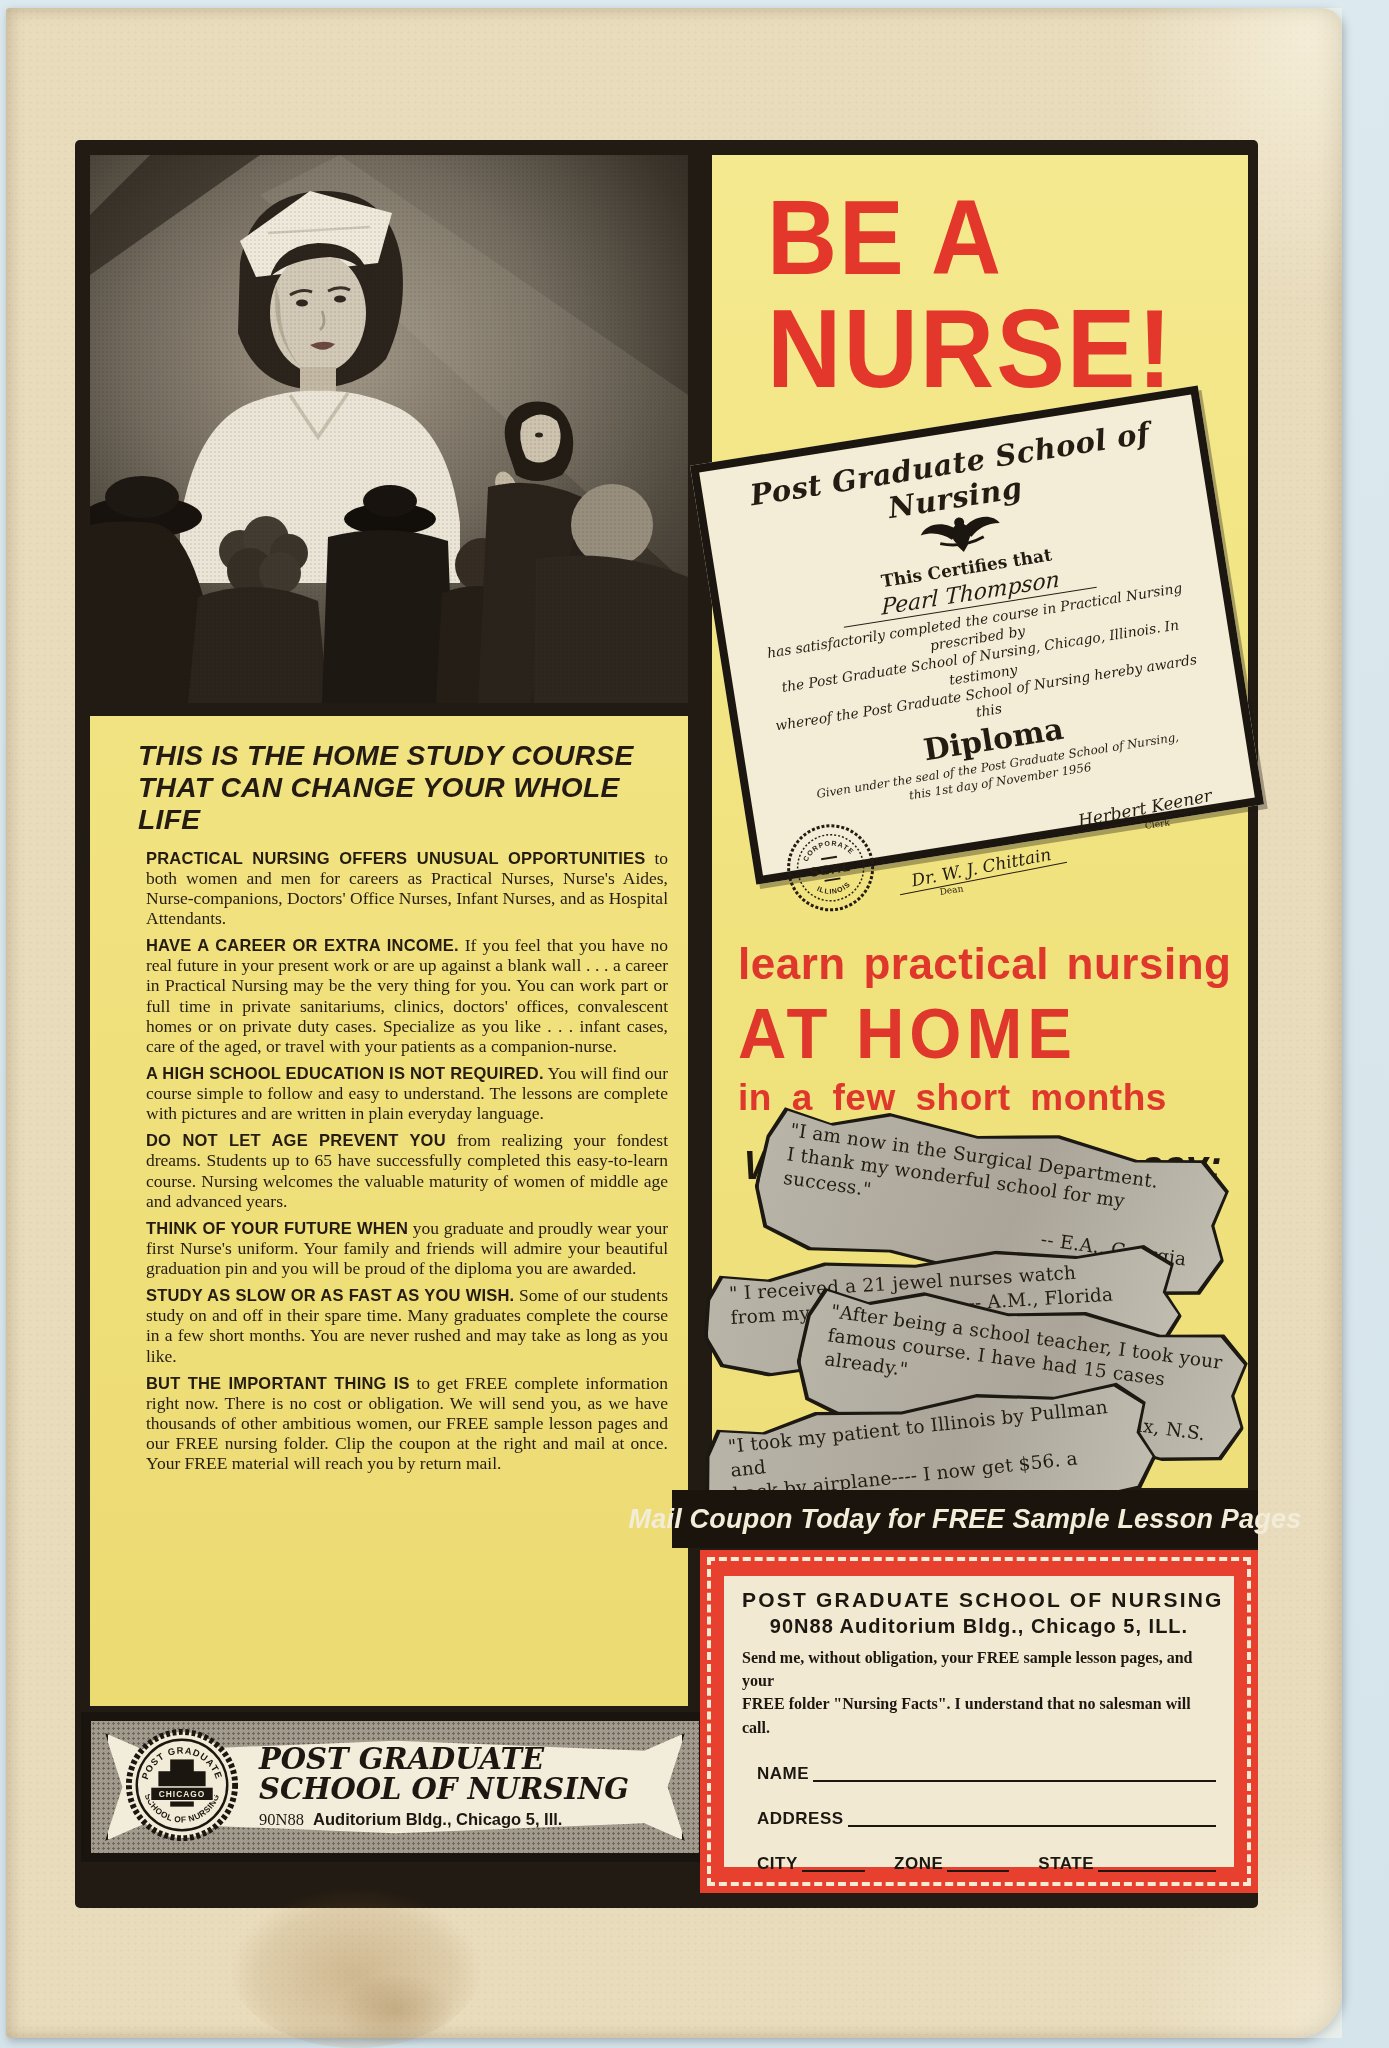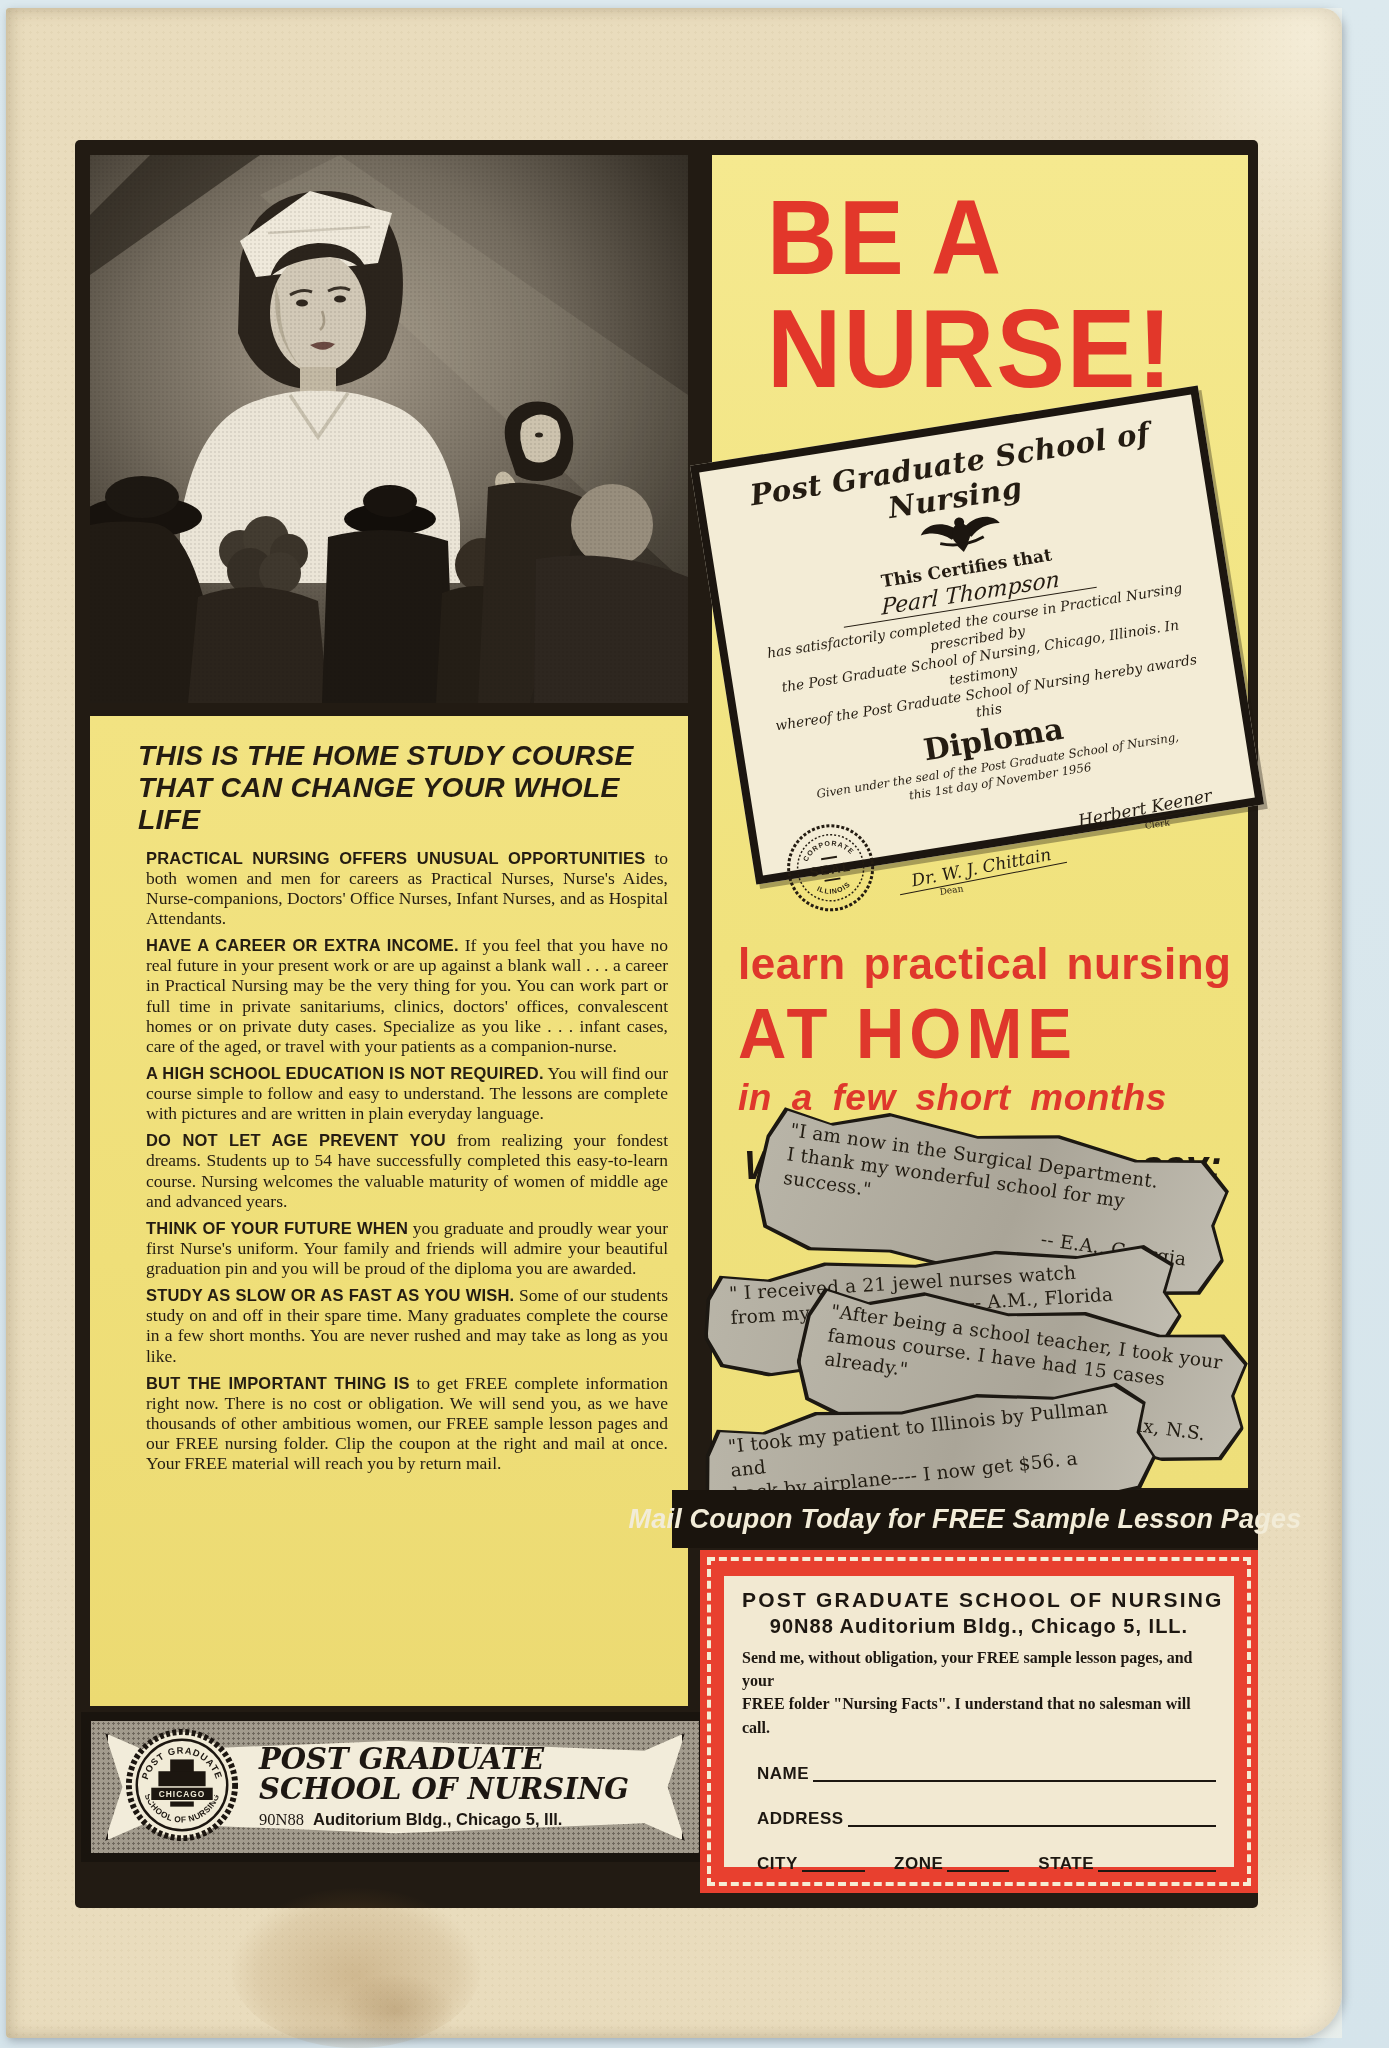--- a/index.html
+++ b/index.html
@@ -53,21 +53,21 @@
   
   .right-yellow{position:absolute;left:637px;top:15px;width:536px;height:1333px;
     background:linear-gradient(180deg,#f5e98f,#f0e27d 60%,#eedf7a);}
   .big-title{position:absolute;left:55px;font-family:"Liberation Sans",sans-serif;font-weight:bold;color:#e2372a;letter-spacing:2px;transform:scaleY(1.08);transform-origin:top left;}
   .title1{top:30px;font-size:97px;line-height:1;}
   .title2{top:138px;font-size:103px;line-height:1;}
 
   .tag{position:absolute;left:26px;font-family:"Liberation Sans",sans-serif;font-weight:bold;color:#df372c;}
   .tag1{top:784px;font-size:44px;letter-spacing:.5px;word-spacing:5px;}
   .tag2{top:838px;font-size:67px;letter-spacing:5px;transform:scaleY(1.05);transform-origin:top left;}
-  .tag3{top:922px;font-size:37px;word-spacing:9px;letter-spacing:.5px;font-style:italic;}
+  .tag3{top:922px;font-size:37px;word-spacing:9px;letter-spacing:.5px;}
   .grad-head{position:absolute;left:32px;top:988px;font-family:"Liberation Sans",sans-serif;
     font-weight:bold;font-style:italic;font-size:40px;color:#1e180f;letter-spacing:.2px;}
 
   
   .diploma{position:absolute;left:8px;top:268px;width:514px;height:424px;transform:rotate(-9deg);
     background:#f3ecd6;border:8px solid #1c1610;box-sizing:border-box;
     box-shadow:3px 5px 0 rgba(30,24,14,.35);padding:14px 22px 10px;text-align:center;color:#241c12;}
   .dip-school{font-family:"DejaVu Serif",serif;font-weight:bold;font-style:italic;font-size:29px;letter-spacing:.5px;}
   .dip-certifies{font-family:"DejaVu Serif",serif;font-weight:bold;font-size:17px;margin-top:2px;}
   .dip-sig-student{font-family:"DejaVu Serif",serif;font-style:italic;font-size:22px;transform:skewX(-10deg);
@@ -194,21 +194,21 @@
       </div>
 
       <div class="left-yellow">
         <div class="headline">
           <div>THIS IS THE HOME STUDY COURSE</div>
           <div>THAT CAN CHANGE YOUR WHOLE LIFE</div>
         </div>
         <p class="para"><span class="lead">PRACTICAL NURSING OFFERS UNUSUAL OPPORTUNITIES</span> <span>to both women and men for careers as Practical Nurses, Nurse's Aides, Nurse-companions, Doctors' Office Nurses, Infant Nurses, and as Hospital Attendants.</span></p>
         <p class="para"><span class="lead">HAVE A CAREER OR EXTRA INCOME.</span> <span>If you feel that you have no real future in your present work or are up against a blank wall . . . a career in Practical Nursing may be the very thing for you.  You can work part or full time in private sanitariums, clinics, doctors' offices, convalescent homes or on private duty cases.  Specialize as you like . . . infant cases, care of the aged, or travel with your patients as a companion-nurse.</span></p>
         <p class="para"><span class="lead">A HIGH SCHOOL EDUCATION IS NOT REQUIRED.</span> <span>You will find our course simple to follow and easy to understand.  The lessons are complete with pictures and are written in plain everyday language.</span></p>
-        <p class="para"><span class="lead">DO NOT LET AGE PREVENT YOU</span> <span>from realizing your fondest dreams.  Students up to 54 have successfully completed this easy-to-learn course.  Nursing welcomes the valuable maturity of women of middle age and advanced years.</span></p>
+        <p class="para"><span class="lead">DO NOT LET AGE PREVENT YOU</span> <span>from realizing your fondest dreams.  Students up to 65 have successfully completed this easy-to-learn course.  Nursing welcomes the valuable maturity of women of middle age and advanced years.</span></p>
         <p class="para"><span class="lead">THINK OF YOUR FUTURE WHEN</span> <span>you graduate and proudly wear your first Nurse's uniform.  Your family and friends will admire your beautiful graduation pin and you will be proud of the diploma you are awarded.</span></p>
         <p class="para"><span class="lead">STUDY AS SLOW OR AS FAST AS YOU WISH.</span> <span>Some of our students study on and off in their spare time.  Many graduates complete the course in a few short months.  You are never rushed and may take as long as you like.</span></p>
         <p class="para"><span class="lead">BUT THE IMPORTANT THING IS</span> <span>to get FREE complete information right now.  There is no cost or obligation.  We will send you, as we have thousands of other ambitious women, our FREE sample lesson pages and our FREE nursing folder.  Clip the coupon at the right and mail at once.  Your FREE material will reach you by return mail.</span></p>
       </div>
 
       <div class="logo-area">
         <div class="logo-gray">
           <div class="ribbon"></div>
           <div class="logo-seal">
             <svg width="118" height="118" viewBox="0 0 120 120">

